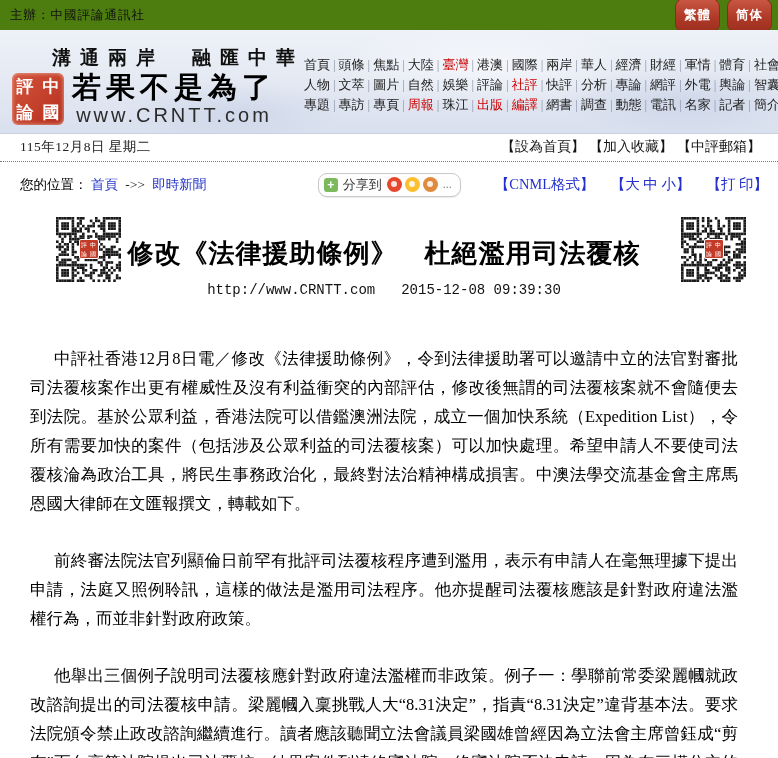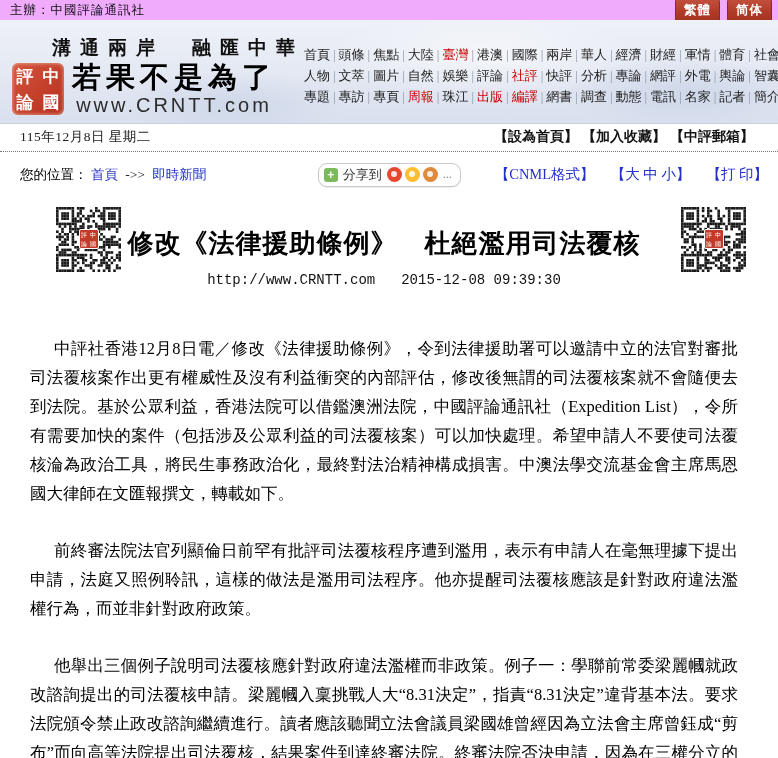--- a/index.html
+++ b/index.html
@@ -1,19 +1,19 @@
 <!DOCTYPE html>
 <html><head>
 <meta charset="utf-8">
 <style>
   html,body{margin:0;padding:0;background:#fff;}
   body{width:778px;font-family:"Liberation Serif","DejaVu Serif",serif;color:#000;-webkit-font-smoothing:antialiased;}
 
   
-  .topbar{height:20px;display:flex;align-items:center;padding:0 6px 0 10px;background:#f0abfc;}
+  .topbar{height:30px;display:flex;align-items:center;padding:0 6px 0 10px;background:#4d7c0f;}
   .topbar .host{font-size:12.5px;color:#111;letter-spacing:1px;}
   .topbar .langs{margin-left:auto;display:flex;gap:7px;}
   .lang-btn{display:inline-block;padding:8px 8px;font-size:12.5px;font-weight:bold;color:#fff;
     background:linear-gradient(180deg,#c95844 0%,#b03a28 55%,#9c2f1e 100%);
     border:1px solid #8a2b1c;border-radius:9px;cursor:pointer;letter-spacing:1px;}
 
   
   .band{display:flex;padding:14px 8px 6px 12px;border-bottom:1px solid #c9d1e1;
     background:linear-gradient(180deg,#eef1f8 0%,#e3e8f2 55%,#d9e0ee 100%);
     background-color:#e4e9f3;position:relative;overflow:hidden;}
@@ -28,27 +28,27 @@
     box-shadow:inset 0 0 4px rgba(255,235,220,.7);display:grid;grid-template-columns:1fr 1fr;grid-template-rows:1fr 1fr;
     color:#fff;font-weight:bold;}
   .seal span{display:flex;align-items:center;justify-content:center;font-size:17px;line-height:1;}
   .brand-text{display:flex;flex-direction:column;align-items:center;}
   .site-name{font-size:29px;font-weight:bold;letter-spacing:5px;color:#000;white-space:nowrap;line-height:1.1;}
   .site-url{font-size:20px;color:#2b2b2b;letter-spacing:3px;font-family:"Liberation Sans",sans-serif;}
 
   .nav{margin-left:auto;position:relative;z-index:1;padding:11px 2px 0 0;font-size:13px;line-height:20px;white-space:nowrap;}
   .nav-row{text-align:left;}
   .nav-link{color:#1c1c1c;cursor:pointer;}
-  .nav-link.red{color:#cc0000;font-family:Liberation Mono, monospace;}
+  .nav-link.red{color:#cc0000;}
   .sep{color:#8d96a8;margin:0 3px;}
 
   
-  .datebar{display:flex;align-items:center;height:27px;padding:0 24px 0 20px;border-bottom:1px dotted #777;}
+  .datebar{display:flex;align-items:center;height:27px;padding:0 17px 0 20px;border-bottom:1px dotted #777;}
   .date{font-size:13.5px;color:#222;letter-spacing:.5px;}
-  .quicklinks{margin-left:auto;display:flex;gap:4px;font-size:14px;font-weight:bold;color:#141414;}
+  .quicklinks{margin-left:auto;display:flex;gap:4px;font-size:14px;font-weight:normal;color:#141414;}
   .quicklinks span{cursor:pointer;}
 
   
   .crumbrow{display:flex;align-items:center;padding:11px 10px 9px 20px;}
   .crumb{font-size:13.5px;color:#000;white-space:nowrap;}
   .crumb .lnk{color:#2636c8;cursor:pointer;}
   .crumb .arrow{color:#222;margin:0 4px;}
   .sharebox{margin-left:auto;display:inline-flex;align-items:center;gap:5px;border:1px solid #c9c9c9;
     border-radius:9px;background:#fefefe;box-shadow:0 1px 1px rgba(0,0,0,.08);padding:2px 8px 2px 5px;cursor:pointer;}
   .plus{width:14px;height:14px;border-radius:3px;background:#7cb95d;color:#fff;font-weight:bold;
@@ -838,17 +838,17 @@
           </svg></span>
       <span class="qr-seal">
         <span>評</span>
         <span>中</span>
         <span>論</span>
         <span>國</span>
       </span>
     </div>
   </div>
   <div class="article-body">
-      <p class="body-p">中評社香港12月8日電／修改《法律援助條例》，令到法律援助署可以邀請中立的法官對審批司法覆核案作出更有權威性及沒有利益衝突的內部評估，修改後無謂的司法覆核案就不會隨便去到法院。基於公眾利益，香港法院可以借鑑澳洲法院，中國評論通訊社（Expedition List），令所有需要加快的案件（包括涉及公眾利益的司法覆核案）可以加快處理。希望申請人不要使司法覆核淪為政治工具，將民生事務政治化，最終對法治精神構成損害。中澳法學交流基金會主席馬恩國大律師在文匯報撰文，轉載如下。</p>
+      <p class="body-p">中評社香港12月8日電／修改《法律援助條例》，令到法律援助署可以邀請中立的法官對審批司法覆核案作出更有權威性及沒有利益衝突的內部評估，修改後無謂的司法覆核案就不會隨便去到法院。基於公眾利益，香港法院可以借鑑澳洲法院，成立一個加快系統（Expedition List），令所有需要加快的案件（包括涉及公眾利益的司法覆核案）可以加快處理。希望申請人不要使司法覆核淪為政治工具，將民生事務政治化，最終對法治精神構成損害。中澳法學交流基金會主席馬恩國大律師在文匯報撰文，轉載如下。</p>
       <p class="body-p">前終審法院法官列顯倫日前罕有批評司法覆核程序遭到濫用，表示有申請人在毫無理據下提出申請，法庭又照例聆訊，這樣的做法是濫用司法程序。他亦提醒司法覆核應該是針對政府違法濫權行為，而並非針對政府政策。</p>
       <p class="body-p">他舉出三個例子說明司法覆核應針對政府違法濫權而非政策。例子一：學聯前常委梁麗幗就政改諮詢提出的司法覆核申請。梁麗幗入稟挑戰人大“8.31決定”，指責“8.31決定”違背基本法。要求法院頒令禁止政改諮詢繼續進行。讀者應該聽聞立法會議員梁國雄曾經因為立法會主席曾鈺成“剪布”而向高等法院提出司法覆核，結果案件到達終審法院。終審法院否決申請，因為在三權分立的制度下法院無權審理立法會主席的決議。這個2014年9月的判例已經清楚說明司法不能干預立法，但梁麗幗仍然在2015年初向特區法院申請，要求覆核一個全國性立法機關的決定。既然明知法院無審判權，仍然浪費納稅人的公帑去作申請，若果不是為了“嘩眾取寵”，那又是為何？</p>
     </div>
 </div>
 
 </body></html>

